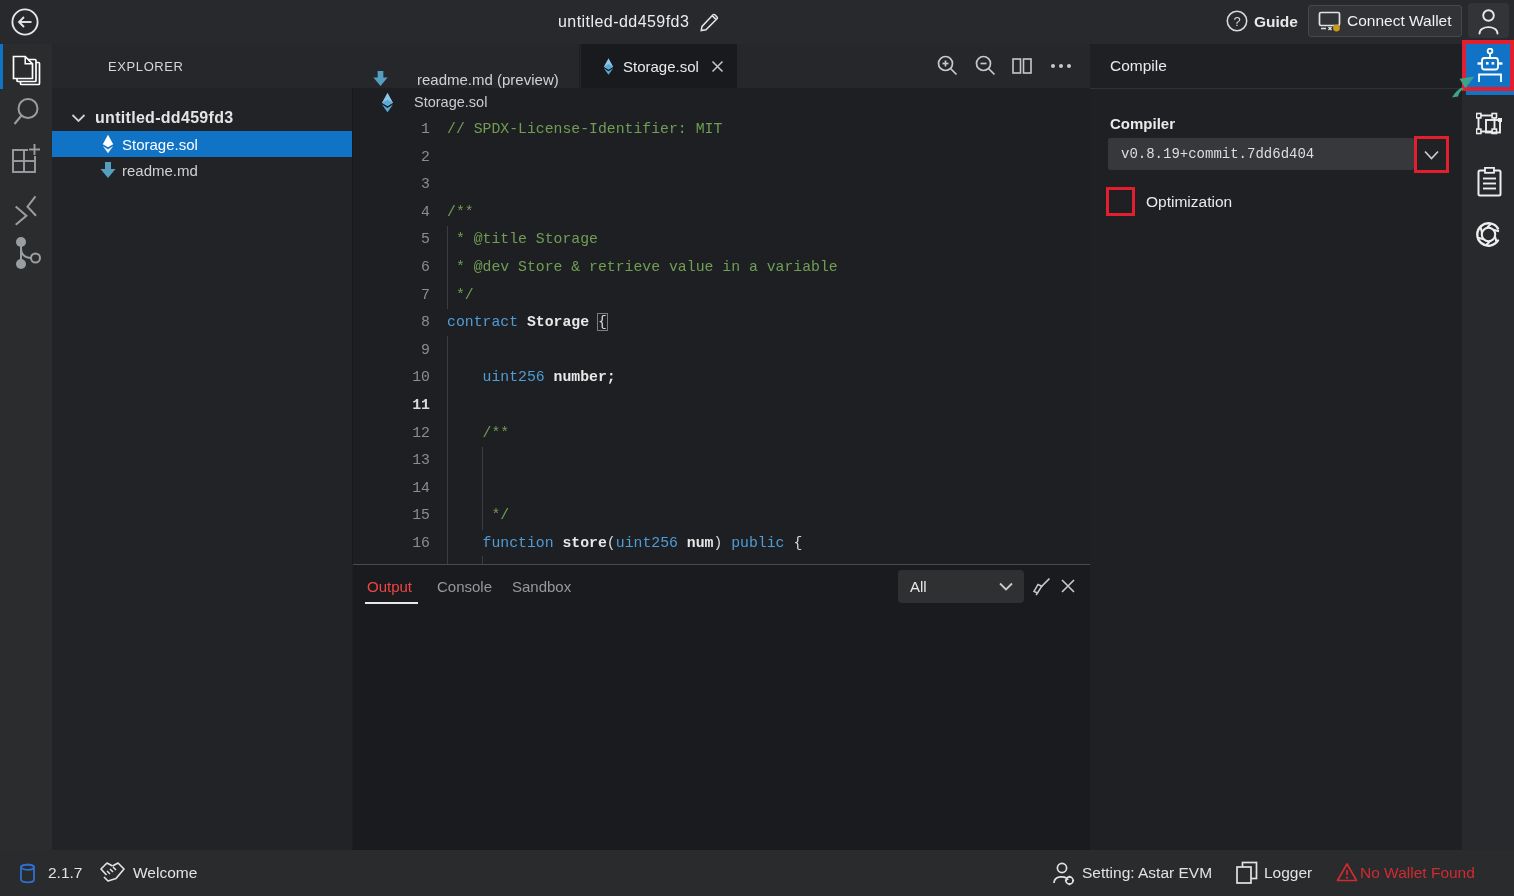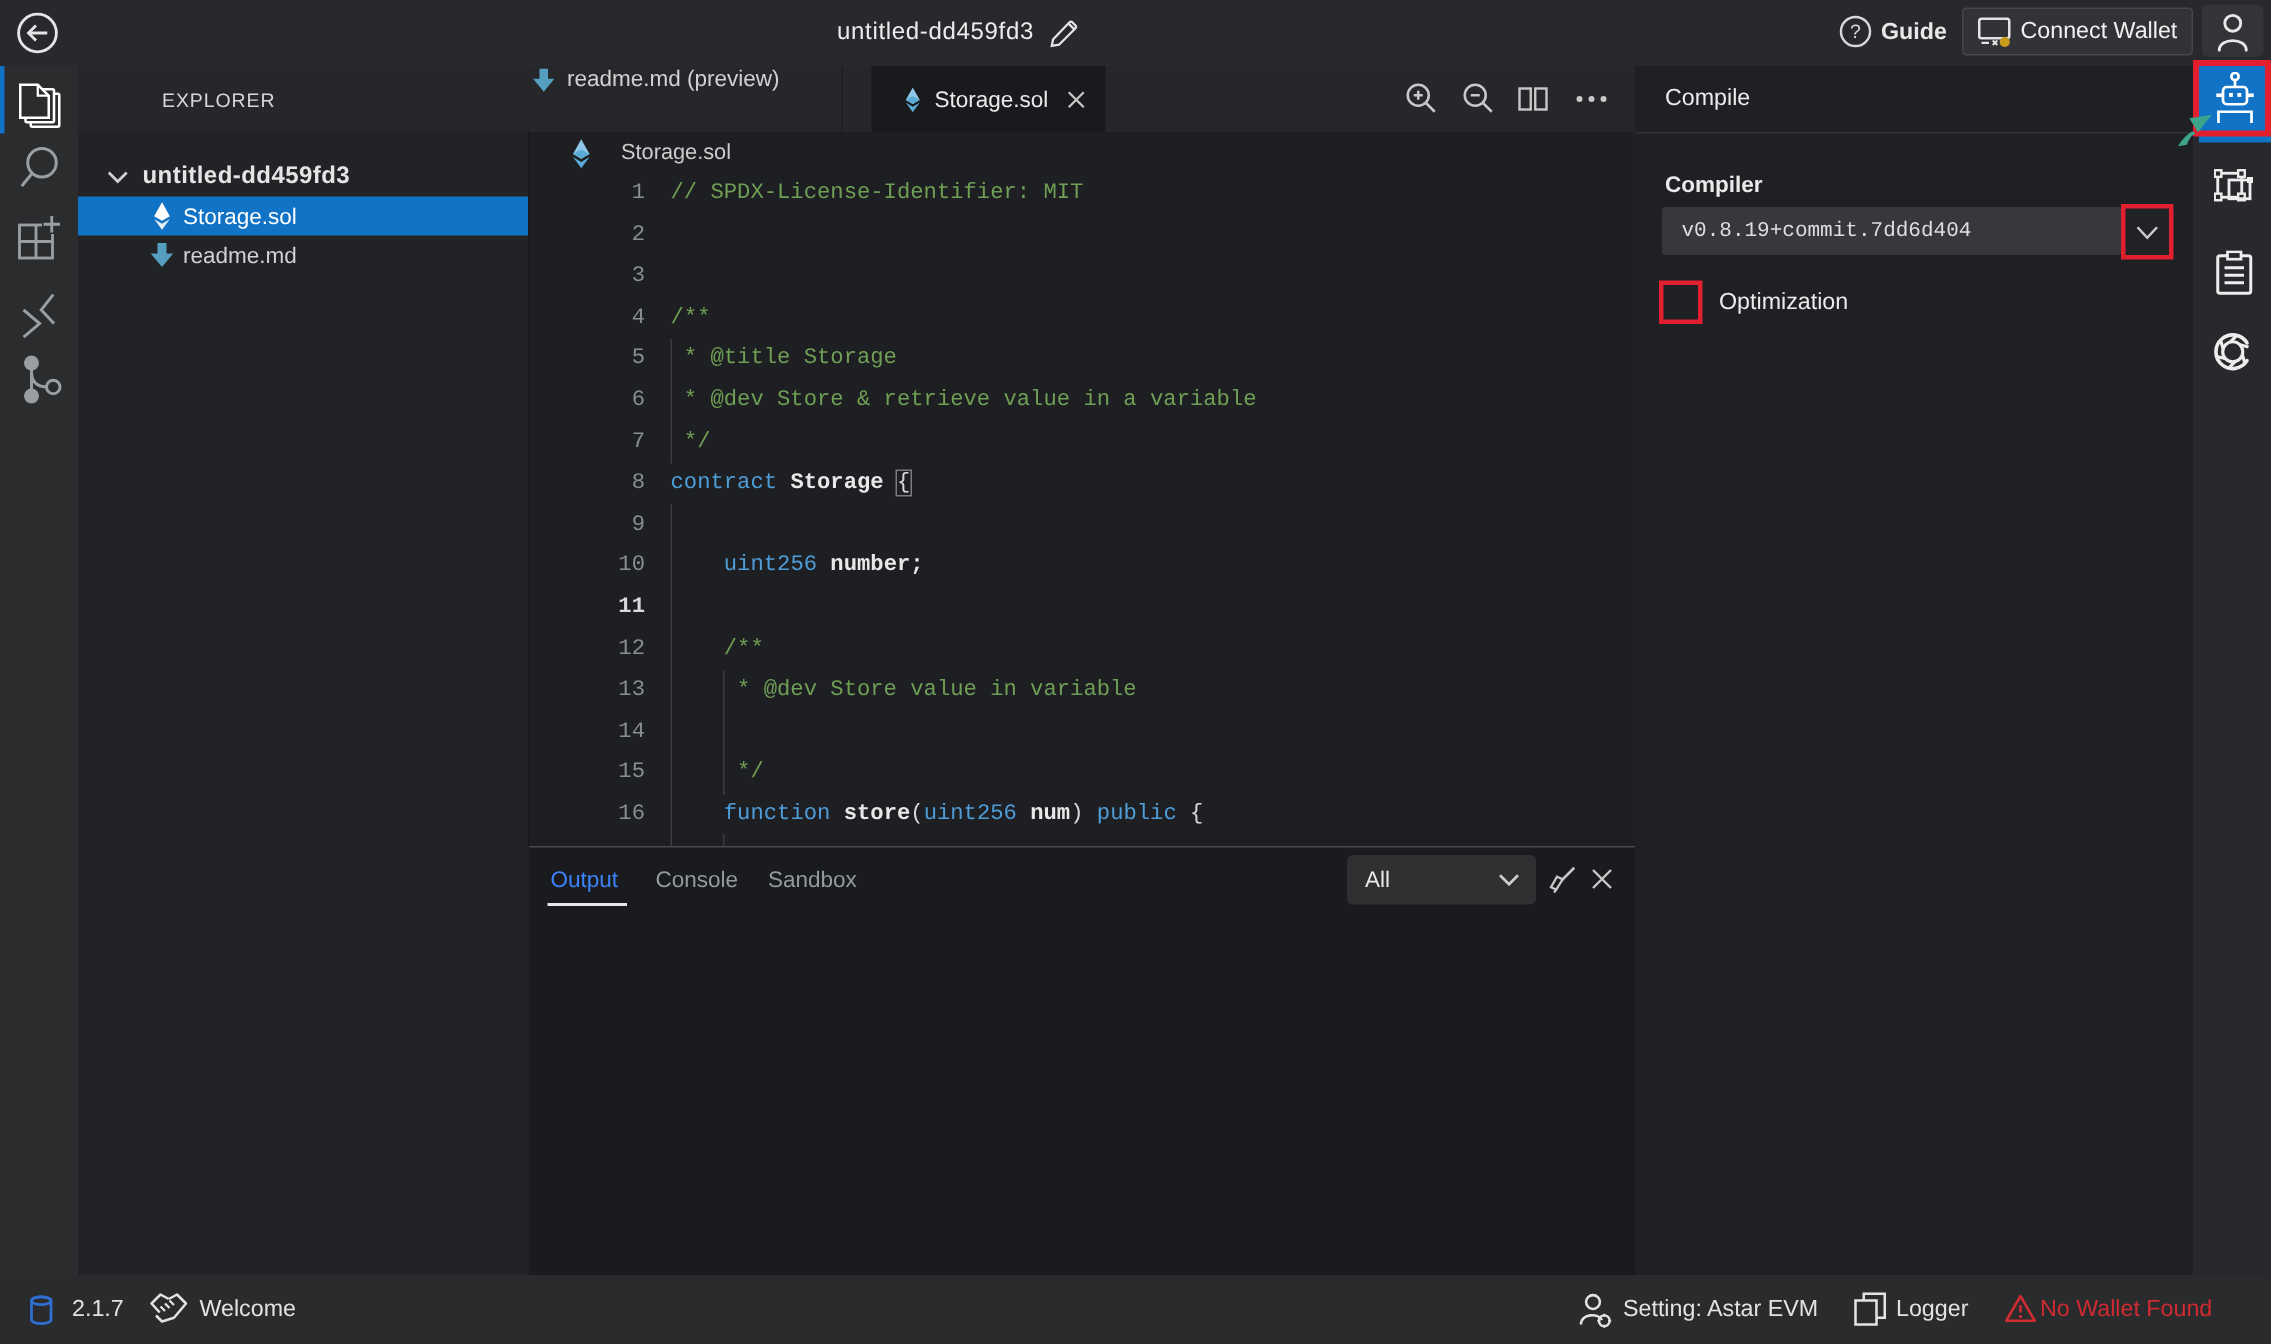--- a/index.html
+++ b/index.html
@@ -104,21 +104,21 @@
 
   <div class="abs" style="left:52px;top:157px;width:300px;height:26px;display:flex;align-items:center;">
     <svg style="margin-left:46px" width="20" height="20" viewBox="0 0 20 20">
       <path d="M7,2 h6 v7 h4.5 L10,18 L2.5,9 H7 z" fill="#559ec0"></path>
     </svg>
     <span style="margin-left:4px;color:#d0d1d2;font-size:15px;">readme.md</span>
   </div>
 
   <div class="abs" style="left:353px;top:44px;width:737px;height:44px;background:#26272a;"></div>
 
-  <div class="abs" style="left:335px;top:44px;width:227px;height:44px;border-right:1px solid #1d1e21;display:flex;align-items:flex-start;">
+  <div class="abs" style="left:353px;top:44px;width:227px;height:44px;border-right:1px solid #1d1e21;display:flex;align-items:flex-end;gap:21px;">
     <svg style="margin-left:18px" width="19" height="19" viewBox="0 0 20 20">
       <path d="M7,2 h6 v7 h4.5 L10,18 L2.5,9 H7 z" fill="#559ec0"></path>
     </svg>
     <span style="margin-left:6px;color:#d2d2d2;font-size:15px;">readme.md (preview)</span>
   </div>
 
   <div class="abs" style="left:581px;top:44px;width:156px;height:44px;background:#191a1d;display:flex;align-items:center;">
     <svg style="margin-left:22px" width="11" height="19" viewBox="0 0 16 26">
       <polygon points="8,1 14.8,13.2 8,17.2 1.2,13.2" fill="#8fc7e8"></polygon>
       <polygon points="8,25 14.8,15.6 8,19.8 1.2,15.6" fill="#5aaad6"></polygon>
@@ -178,28 +178,28 @@
     <div class="cl" style="top:55.2px"><span class="ln">3</span></div>
     <div class="cl" style="top:82.8px"><span class="ln">4</span><span class="ct c">/**</span></div>
     <div class="cl" style="top:110.4px"><span class="ln">5</span><span class="ct c"> * @title Storage</span></div>
     <div class="cl" style="top:138px"><span class="ln">6</span><span class="ct c"> * @dev Store &amp; retrieve value in a variable</span></div>
     <div class="cl" style="top:165.6px"><span class="ln">7</span><span class="ct c"> */</span></div>
     <div class="cl" style="top:193.2px"><span class="ln">8</span><span class="ct"><span class="k">contract</span><span class="b"> Storage </span><span class="w" style="outline:1px solid #7a7c80;">{</span></span></div>
     <div class="cl" style="top:220.8px"><span class="ln">9</span></div>
     <div class="cl" style="top:248.4px"><span class="ln">10</span><span class="ct">    <span class="k">uint256</span><span class="b"> number;</span></span></div>
     <div class="cl" style="top:276px"><span class="ln" style="color:#dadada;font-weight:bold;">11</span></div>
     <div class="cl" style="top:303.6px"><span class="ln">12</span><span class="ct c">    /**</span></div>
-    <div class="cl" style="top:331.2px"><span class="ln">13</span><span class="ct c">     * @dev Store value in variable</span></div>
+    <div class="cl" style="top:331.2px"><span class="ln">13</span></div>
     <div class="cl" style="top:358.8px"><span class="ln">14</span></div>
     <div class="cl" style="top:386.4px"><span class="ln">15</span><span class="ct c">     */</span></div>
     <div class="cl" style="top:414px"><span class="ln">16</span><span class="ct">    <span class="k">function</span><span class="b"> store</span><span class="w">(</span><span class="k">uint256</span><span class="b"> num</span><span class="w">) </span><span class="k">public</span><span class="w"> {</span></span></div>
   </div>
 
   <div class="abs" style="left:353px;top:564px;width:737px;height:286px;background:#1a1b1e;border-top:1.5px solid #4a4b4e;"></div>
-  <div class="abs" style="left:367px;top:572px;height:28px;display:flex;align-items:center;color:#3b82f6;font-size:15px;">Output</div>
+  <div class="abs" style="left:367px;top:572px;height:28px;display:flex;align-items:center;color:#ef4444;font-size:15px;">Output</div>
   <div class="abs" style="left:365px;top:602px;width:53px;height:2px;background:#e8e8e8;"></div>
   <div class="abs" style="left:437px;top:572px;height:28px;display:flex;align-items:center;color:#96999c;font-size:15px;">Console</div>
   <div class="abs" style="left:512px;top:572px;height:28px;display:flex;align-items:center;color:#96999c;font-size:15px;">Sandbox</div>
   <div class="abs" style="left:898px;top:570px;width:126px;height:33px;background:#2f3032;border-radius:4px;display:flex;align-items:center;">
     <span style="margin-left:12px;color:#e8e8e8;font-size:15px;">All</span>
   </div>
   <svg class="abs" style="left:999px;top:582px" width="14" height="9" viewBox="0 0 14 9" fill="none">
       <polyline points="1,1.5 7,7.5 13,1.5" stroke="#cccccc" stroke-width="1.8"></polyline>
     </svg>
   <svg class="abs" style="left:1032px;top:576px" width="20" height="20" viewBox="0 0 20 20" fill="none">

